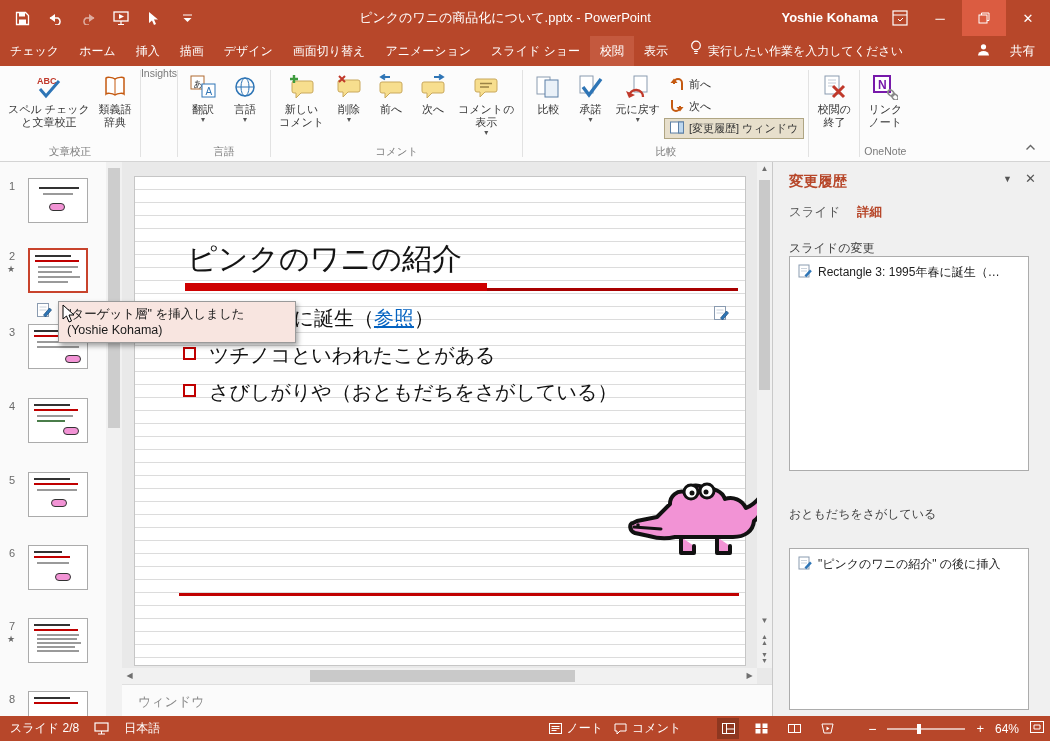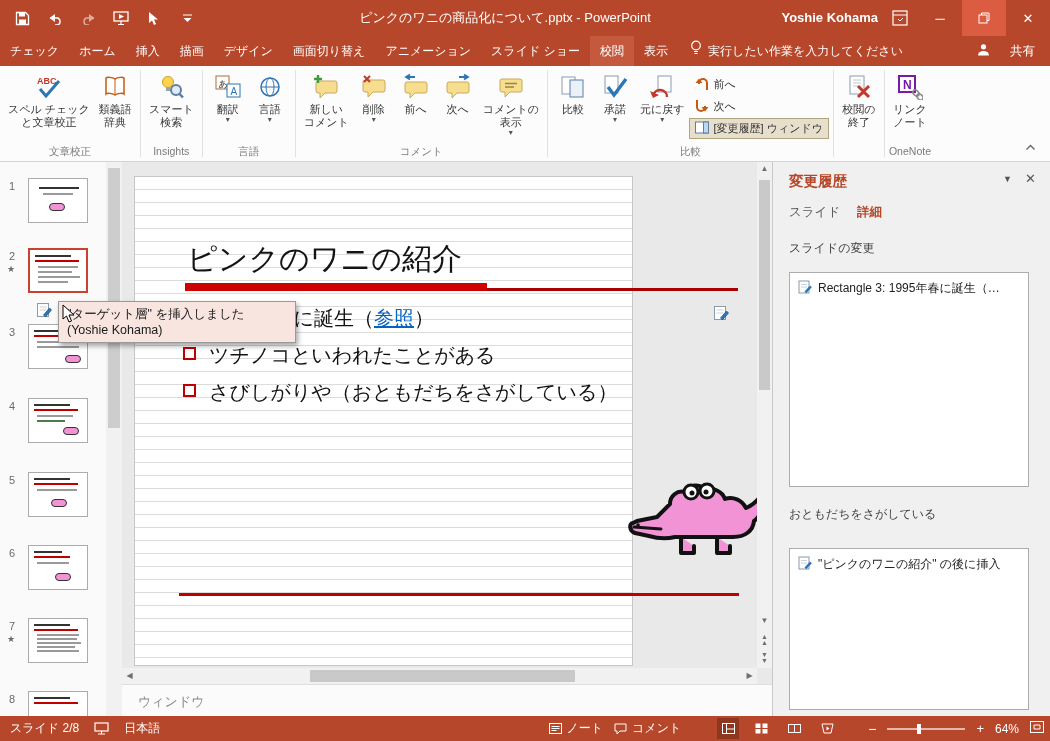--- a/index.html
+++ b/index.html
@@ -48,21 +48,21 @@
   .t-box { position:absolute; left:28px; top:0; width:60px; height:45px; background:#fff; border:1px solid #ABABAB; overflow:hidden; }
   .t-box.sel { border:2px solid #C8432C; }
   .mini-title { position:absolute; left:5px; top:5px; height:2px; background:#333; width:36px; }
   .mini-red { position:absolute; left:5px; top:10px; height:2px; background:#C00000; width:44px; }
   .mini-line { position:absolute; left:8px; height:1.5px; background:#9a9a9a; }
   .mini-croc { position:absolute; width:16px; height:8px; background:#F293D5; border:1px solid #333; border-radius:4px; }
   .thumbscroll { position:absolute; left:106px; top:0; width:16px; height:554px; background:#F1F1F1; }
   .thumbscroll .sthumb { position:absolute; left:2px; top:6px; width:12px; height:260px; background:#CDCDCD; }
 
   .canvas { position:absolute; left:122px; top:0; width:635px; height:506px; background:#E9E9E9; }
-  .slide { position:absolute; left:12px; top:14px; width:499px; height:490px; background:#fff; border:1px solid #C6C6C6;
+  .slide { position:absolute; left:12px; top:14px; width:612px; height:490px; background:#fff; border:1px solid #C6C6C6;
            background-image: repeating-linear-gradient(to bottom, transparent 0, transparent 12px, #DCDCDC 12px, #DCDCDC 13px); }
   .slide-title { position:absolute; left:52px; top:62px; font-size:30px; color:#141414; white-space:nowrap; }
   .bar-thick { position:absolute; left:50px; top:106px; width:302px; height:8px; background:#CE0000; }
   .bar-thin { position:absolute; left:53px; top:111px; width:550px; height:3px; background:#A80000; }
   .bullets { position:absolute; left:48px; top:128px; }
   .brow { display:flex; align-items:flex-start; height:37px; }
   .chk { width:13px; height:13px; border:2.5px solid #C00000; margin:5px 13px 0 0; flex:none; background:#fff; }
   .btext { font-size:20px; color:#111; white-space:nowrap; }
   .blink { color:#0563C1; text-decoration:underline; }
   .bottom-line { position:absolute; left:44px; top:416px; width:560px; height:3px; background:#C00000; }
@@ -229,34 +229,20 @@
           </div>
           <span>類義語</span>
           <span>辞典</span>
         </div>
       </div>
       <div class="rgroup-label">文章校正</div>
     </div>
     <div class="rsep"></div>
 
     <div class="rgroup">
-      <div class="rgroup-body">
-        <div class="bigbtn">
-          <div class="bicon">
-            <svg width="26" height="26">
-                <circle cx="10" cy="8" r="5.5" fill="#FFD34D" stroke="#C9A227"></circle>
-                <rect x="8" y="13.5" width="4" height="3.5" fill="#9AA2AA"></rect>
-                <circle cx="18" cy="16" r="5" fill="rgba(190,215,240,.45)" stroke="#5B7FA6" stroke-width="2"></circle>
-                <line x1="21.5" y1="19.8" x2="25" y2="23.5" stroke="#5B7FA6" stroke-width="2.5"></line>
-              </svg>
-          </div>
-          <span>スマート</span>
-          <span>検索</span>
-        </div>
-      </div>
       <div class="rgroup-label">Insights</div>
     </div>
     <div class="rsep"></div>
 
     <div class="rgroup">
       <div class="rgroup-body">
         <div class="bigbtn">
           <div class="bicon">
             <svg width="26" height="26">
                 <rect x="1" y="2" width="13" height="13" fill="#fff" stroke="#B06A30"></rect>
@@ -611,21 +597,21 @@
     </div>
 
     <div class="revpane">
       <div class="rev-title">変更履歴</div>
       <div class="rev-caret">▼</div>
       <div class="rev-close">✕</div>
       <div class="rev-tab slides">スライド</div>
       <div class="rev-tab details">詳細</div>
 
       <div class="rev-label" style="top:78px">スライドの変更</div>
-      <div class="rev-box" style="top:110px;height:215px">
+      <div class="rev-box" style="top:94px;height:215px">
         <div class="rev-item">
           <span>
             <svg width="14" height="14">
                 <rect x="1" y="1" width="10" height="12" fill="#fff" stroke="#8A9BB0"></rect>
                 <path d="M3 4.5 h6 M3 7 h6" stroke="#C9D2DC"></path>
                 <path d="M6.5 11.5 L12 5.5 L13.8 7.3 L8.3 13.3 Z" fill="#2E75B6"></path>
               </svg>
           </span>
           <span>Rectangle 3: 1995年春に誕生（…</span>
         </div>

